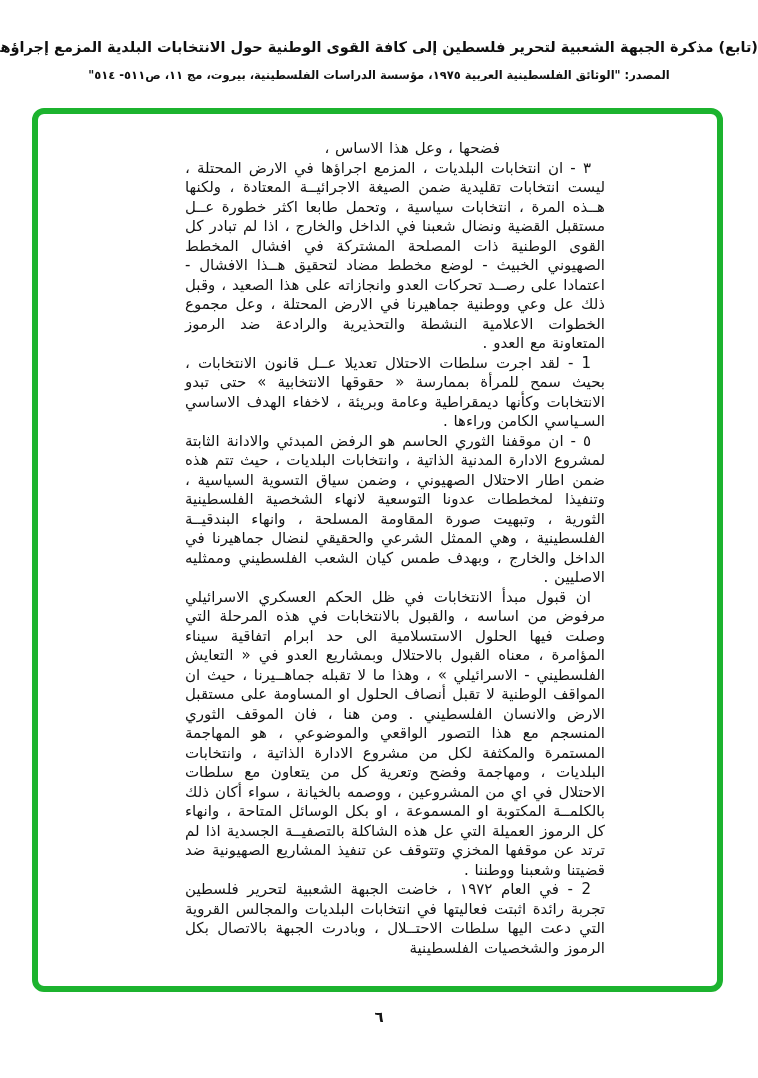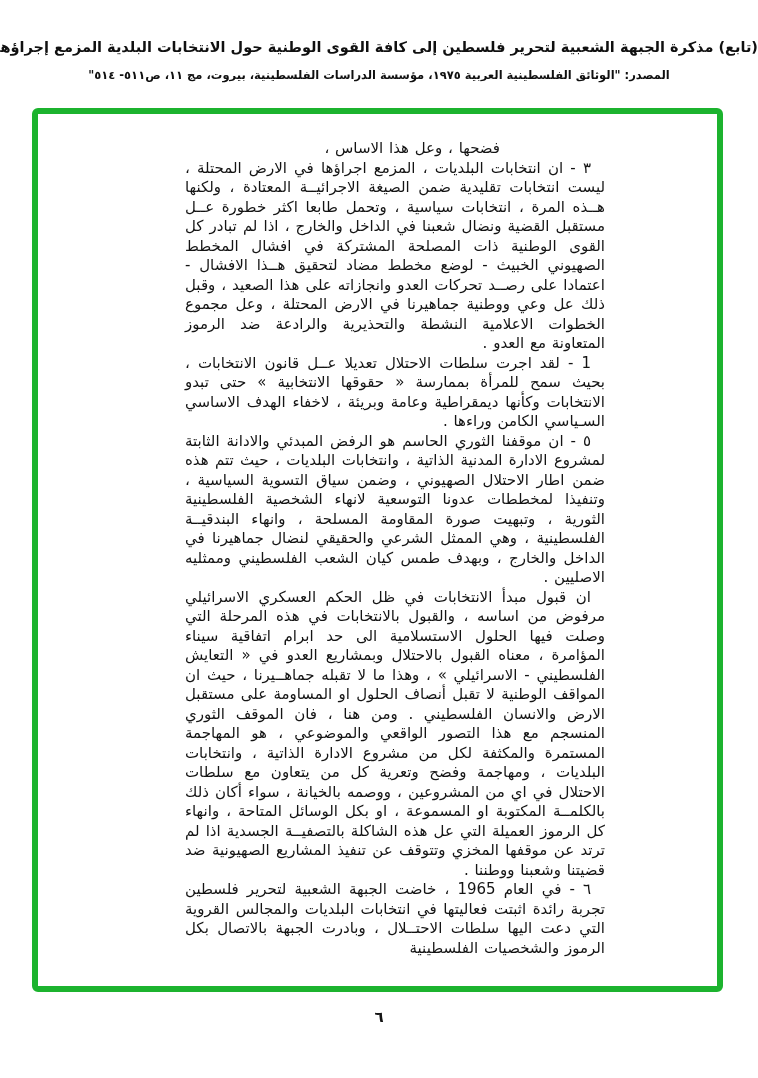--- a/index.html
+++ b/index.html
@@ -39,21 +39,21 @@
     white-space: nowrap;
     color: #101010;
   }
   .frame {
     position: absolute;
     top: 108px;
     left: 32px;
     width: 679px;   
     height: 872px;  
     border: 6px solid #1cb32e;
-    border-radius: 6px;
+    border-radius: 12px;
     background: #ffffff;
   }
   .text-col {
     padding: 25px 112px 0 147px;
   }
   .par {
     margin: 0;
     text-align: justify;
     text-indent: 14px;
     font-size: 15px;
@@ -93,19 +93,19 @@
         <p class="par par-fragment">فضحها ، وعل هذا الاساس ،</p>
 
         <p class="par par-numbered">٣ - ان انتخابات البلديات ، المزمع اجراؤها في الارض المحتلة ، ليست انتخابات تقليدية ضمن الصيغة الاجرائيــة المعتادة ، ولكنها هــذه المرة ، انتخابات سياسية ، وتحمل طابعا اكثر خطورة عــل مستقبل القضية ونضال شعبنا في الداخل والخارج ، اذا لم تبادر كل القوى الوطنية ذات المصلحة المشتركة في افشال المخطط الصهيوني الخبيث - لوضع مخطط مضاد لتحقيق هــذا الافشال - اعتمادا على رصــد تحركات العدو وانجازاته على هذا الصعيد ، وقبل ذلك عل وعي ووطنية جماهيرنا في الارض المحتلة ، وعل مجموع الخطوات الاعلامية النشطة والتحذيرية والرادعة ضد الرموز المتعاونة مع العدو .</p>
 
         <p class="par par-numbered">1 - لقد اجرت سلطات الاحتلال تعديلا عــل قانون الانتخابات ، بحيث سمح للمرأة بممارسة « حقوقها الانتخابية » حتى تبدو الانتخابات وكأنها ديمقراطية وعامة وبريئة ، لاخفاء الهدف الاساسي السـياسي الكامن وراءها .</p>
 
         <p class="par par-numbered">٥ - ان موقفنا الثوري الحاسم هو الرفض المبدئي والادانة الثابتة لمشروع الادارة المدنية الذاتية ، وانتخابات البلديات ، حيث تتم هذه ضمن اطار الاحتلال الصهيوني ، وضمن سياق التسوية السياسية ، وتنفيذا لمخططات عدونا التوسعية لانهاء الشخصية الفلسطينية الثورية ، وتبهيت صورة المقاومة المسلحة ، وانهاء البندقيــة الفلسطينية ، وهي الممثل الشرعي والحقيقي لنضال جماهيرنا في الداخل والخارج ، وبهدف طمس كيان الشعب الفلسطيني وممثليه الاصليين .</p>
 
         <p class="par par-plain">ان قبول مبدأ الانتخابات في ظل الحكم العسكري الاسرائيلي مرفوض من اساسه ، والقبول بالانتخابات في هذه المرحلة التي وصلت فيها الحلول الاستسلامية الى حد ابرام اتفاقية سيناء المؤامرة ، معناه القبول بالاحتلال وبمشاريع العدو في « التعايش الفلسطيني - الاسرائيلي » ، وهذا ما لا تقبله جماهــيرنا ، حيث ان المواقف الوطنية لا تقبل أنصاف الحلول او المساومة على مستقبل الارض والانسان الفلسطيني . ومن هنا ، فان الموقف الثوري المنسجم مع هذا التصور الواقعي والموضوعي ، هو المهاجمة المستمرة والمكثفة لكل من مشروع الادارة الذاتية ، وانتخابات البلديات ، ومهاجمة وفضح وتعرية كل من يتعاون مع سلطات الاحتلال في اي من المشروعين ، ووصمه بالخيانة ، سواء أكان ذلك بالكلمــة المكتوبة او المسموعة ، او بكل الوسائل المتاحة ، وانهاء كل الرموز العميلة التي عل هذه الشاكلة بالتصفيــة الجسدية اذا لم ترتد عن موقفها المخزي وتتوقف عن تنفيذ المشاريع الصهيونية ضد قضيتنا وشعبنا ووطننا .</p>
 
-        <p class="par par-numbered">٦ - في العام 1965 ، خاضت الجبهة الشعبية لتحرير فلسطين تجربة رائدة اثبتت فعاليتها في انتخابات البلديات والمجالس القروية التي دعت اليها سلطات الاحتــلال ، وبادرت الجبهة بالاتصال بكل الرموز والشخصيات الفلسطينية</p>
+        <p class="par par-numbered">2 - في العام ١٩٧٢ ، خاضت الجبهة الشعبية لتحرير فلسطين تجربة رائدة اثبتت فعاليتها في انتخابات البلديات والمجالس القروية التي دعت اليها سلطات الاحتــلال ، وبادرت الجبهة بالاتصال بكل الرموز والشخصيات الفلسطينية</p>
       </div>
   </div>
 
   <div class="page-num">٦</div>
 
 </div>
 
 </body></html>

